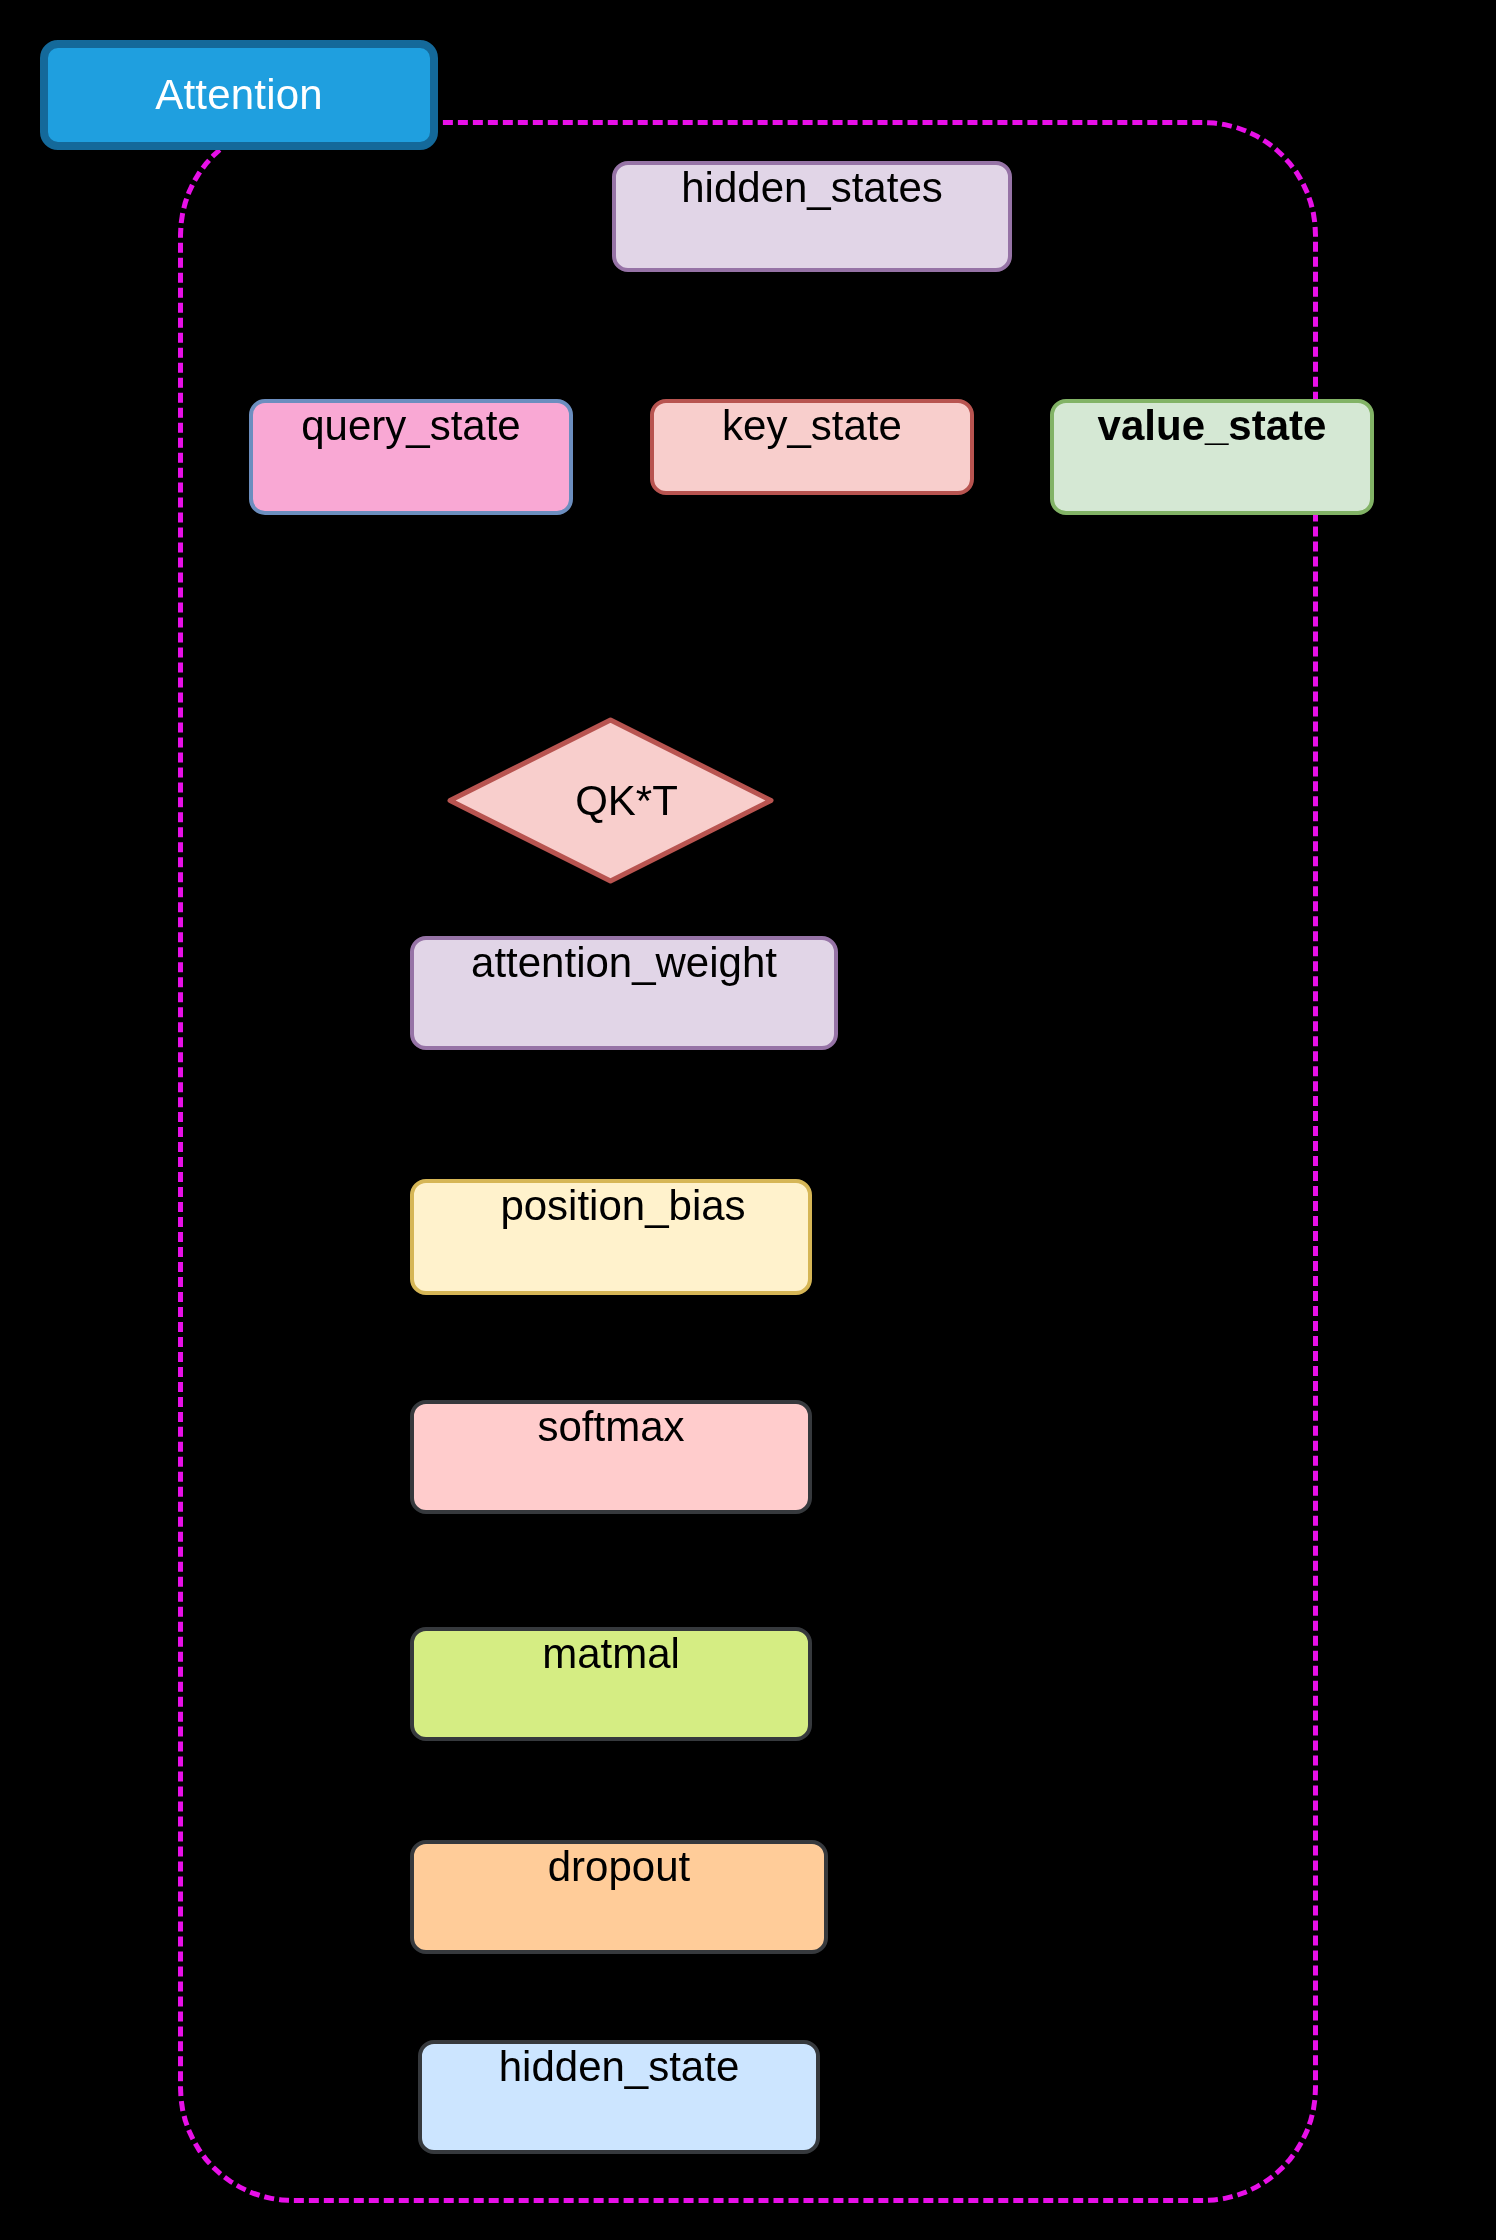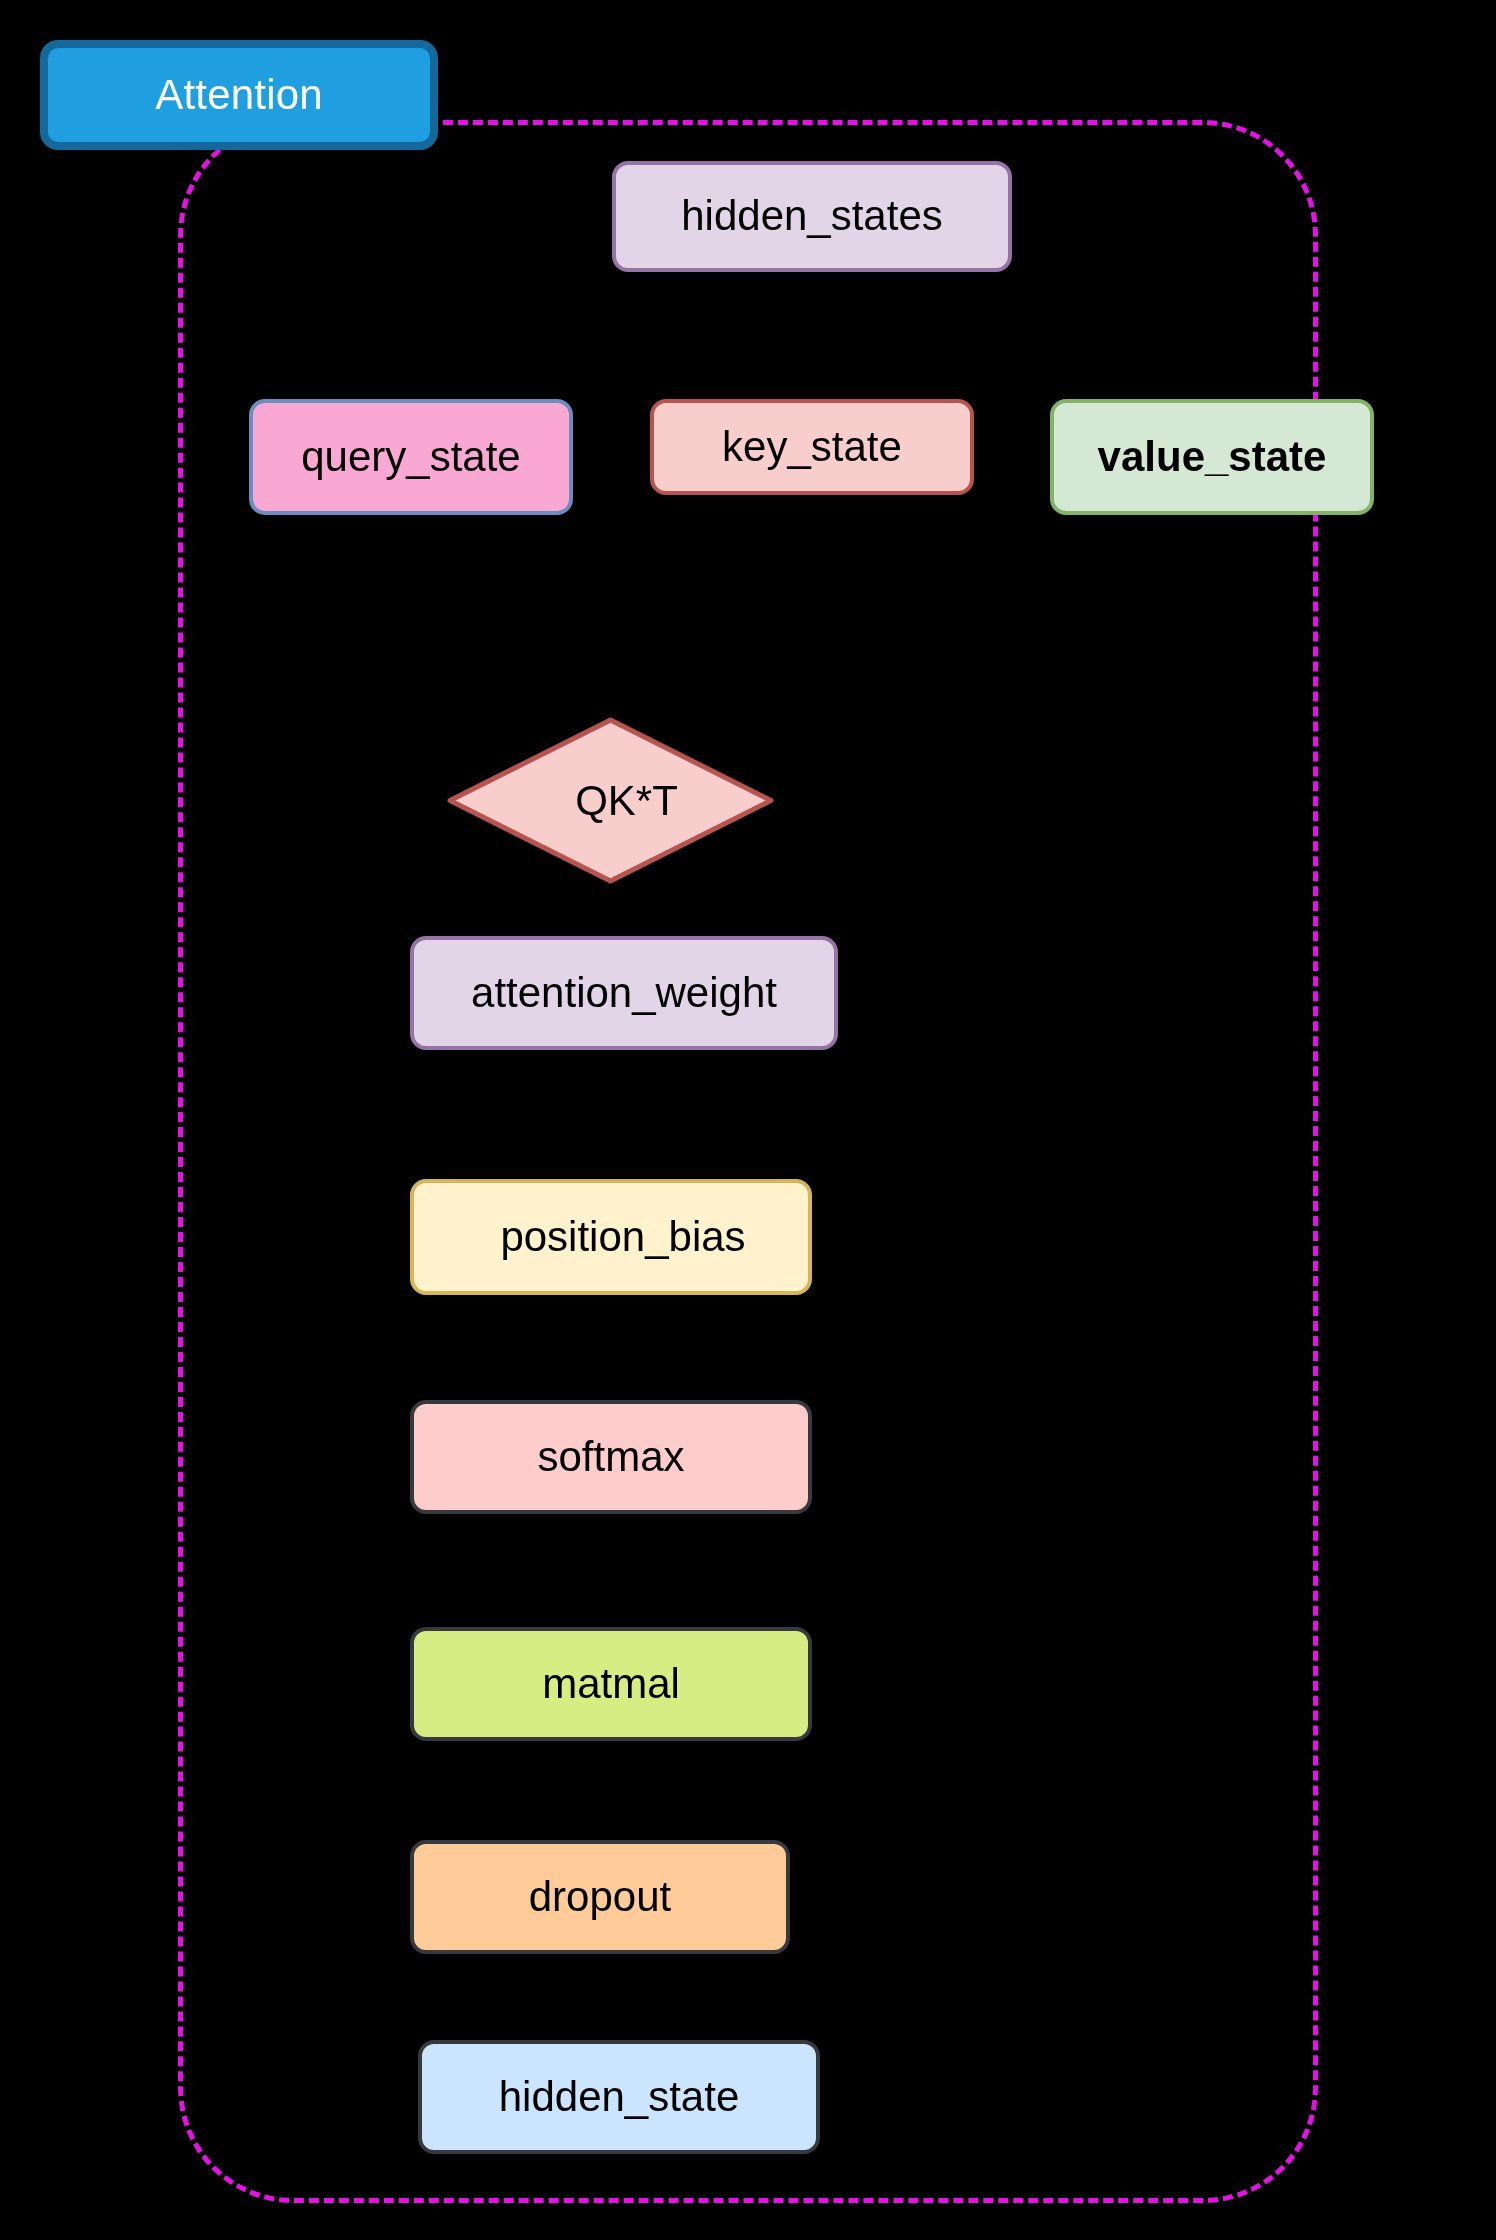--- a/index.html
+++ b/index.html
@@ -50,21 +50,21 @@
     font-size: 42px;
     letter-spacing: 0.2px;
     z-index: 5;
   }
 
   
   .node {
     position: absolute;
     box-sizing: border-box;
     display: flex;
-    align-items: center;
+    align-items: flex-start;
     justify-content: center;
     border-radius: 16px;
     border-style: solid;
     border-width: 4px;
     color: #000000;
     font-size: 42px;
     text-align: center;
     line-height: 1.1;
     z-index: 3;
   }
@@ -126,21 +126,21 @@
       </div>
       <div class="node" style="left: 410px; top: 1179px; width: 402px; height: 116px; background: rgb(255, 242, 204); border-color: rgb(214, 182, 86); padding-left: 24px;">
         <span>position_bias</span>
       </div>
       <div class="node" style="left: 410px; top: 1400px; width: 402px; height: 114px; background: rgb(255, 204, 204); border-color: rgb(54, 57, 61);">
         <span>softmax</span>
       </div>
       <div class="node" style="left: 410px; top: 1627px; width: 402px; height: 114px; background: rgb(213, 237, 131); border-color: rgb(54, 57, 61);">
         <span>matmal</span>
       </div>
-      <div class="node" style="left: 410px; top: 1840px; width: 380px; height: 114px; background: rgb(255, 204, 153); border-color: rgb(54, 57, 61);">
+      <div class="node" style="left: 410px; top: 1840px; width: 418px; height: 114px; background: rgb(255, 204, 153); border-color: rgb(54, 57, 61);">
         <span>dropout</span>
       </div>
       <div class="node" style="left: 418px; top: 2040px; width: 402px; height: 114px; background: rgb(204, 229, 255); border-color: rgb(54, 57, 61);">
         <span>hidden_state</span>
       </div>
     </div>
 
 </div>
 
 </body></html>

